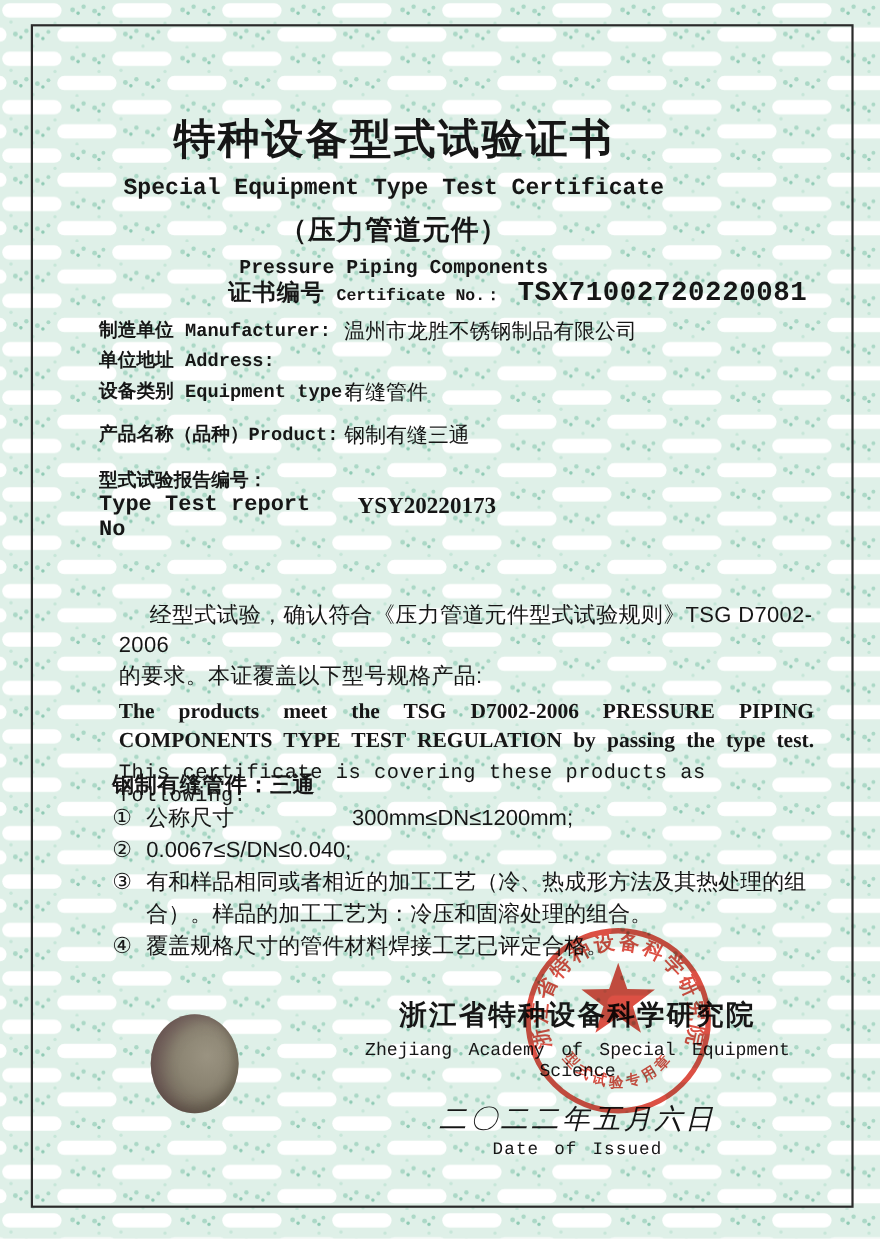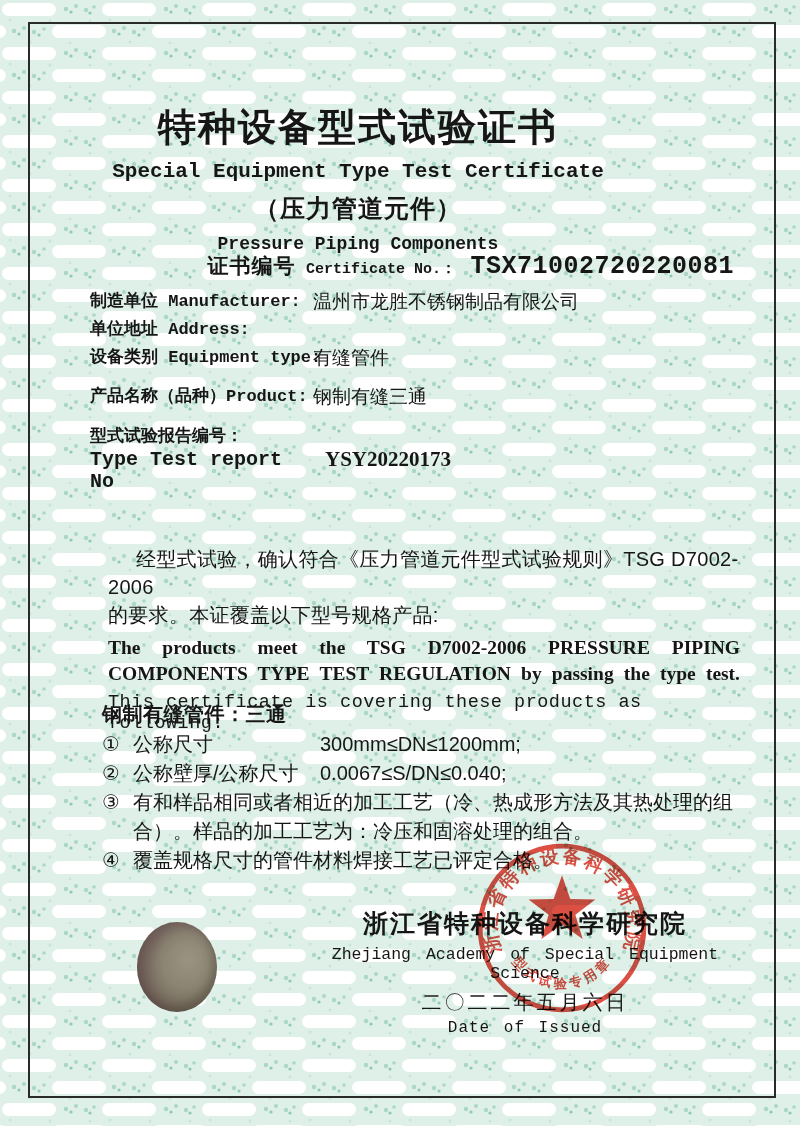--- a/index.html
+++ b/index.html
@@ -54,21 +54,21 @@
   .p-heading{font-size:20px;font-weight:600;line-height:28px;margin-bottom:2px;letter-spacing:.5px;}
   .li{display:flex;align-items:flex-start;font-size:20px;line-height:29px;}
   .li-num{width:31px;flex:none;}
   .li-label{width:187px;flex:none;}
   .li-value{flex:1;}
   .li-text{flex:1;}
 
   .footer{position:absolute;left:310px;top:908px;width:430px;text-align:center;z-index:2;}
   .org-cn{font-size:25px;font-weight:bold;letter-spacing:2px;line-height:30px;}
   .org-en{font-size:16.5px;margin-top:7px;word-spacing:5px;}
-  .date-cn{font-size:20px;margin-top:6px;letter-spacing:3px;}
+  .date-cn{font-size:25px;margin-top:17px;letter-spacing:3px;font-style:italic;}
   .date-en{font-size:16px;margin-top:3px;letter-spacing:1px;word-spacing:3px;}
 
   .stamp{
     position:absolute;left:474px;top:840px;width:176px;height:176px;z-index:3;
     mix-blend-mode:multiply;opacity:.88;
   }
   .stamp text{
     fill:#d8382a;font-weight:bold;
     font-family:"Liberation Sans","DejaVu Sans",sans-serif;
   }
@@ -143,21 +143,21 @@
     <div class="f-row r3">
       <div class="f-label mono">设备类别 Equipment type:</div>
       <div class="f-value">有缝管件</div>
     </div>
     <div class="f-row r4">
       <div class="f-label mono">产品名称（品种）Product:</div>
       <div class="f-value">钢制有缝三通</div>
     </div>
     <div class="f-row r6">
       <div class="f-label-wrap" style="width:223px;flex:none;">
-        <div class="f-label" style="width:auto;font-family:Liberation Mono, monospace;">型式试验报告编号：</div>
+        <div class="f-label" style="width:auto;">型式试验报告编号：</div>
         <div class="f-label2 mono">Type Test report No</div>
       </div>
       <div class="f-value report-no">YSY20220173</div>
     </div>
   </div>
 
   <div class="statement">
     <div class="st-cn indent">经型式试验，确认符合《压力管道元件型式试验规则》TSG D7002-2006</div>
     <div class="st-cn">的要求。本证覆盖以下型号规格产品:</div>
     <div class="st-en-bold first">The products meet the TSG D7002-2006 PRESSURE PIPING</div>
@@ -167,21 +167,20 @@
 
   <div class="products">
     <div class="p-heading">钢制有缝管件：三通</div>
     <div class="li">
       <span class="li-num">①</span>
       <span class="li-label">公称尺寸</span>
       <span class="li-value">300mm≤DN≤1200mm;</span>
     </div>
     <div class="li">
       <span class="li-num">②</span>
-      <span class="li-label">公称壁厚/公称尺寸</span>
       <span class="li-value">0.0067≤S/DN≤0.040;</span>
     </div>
     <div class="li">
       <span class="li-num">③</span>
       <span class="li-text">有和样品相同或者相近的加工工艺（冷、热成形方法及其热处理的组合）。样品的加工工艺为：冷压和固溶处理的组合。</span>
     </div>
     <div class="li">
       <span class="li-num">④</span>
       <span class="li-text">覆盖规格尺寸的管件材料焊接工艺已评定合格。</span>
     </div>

